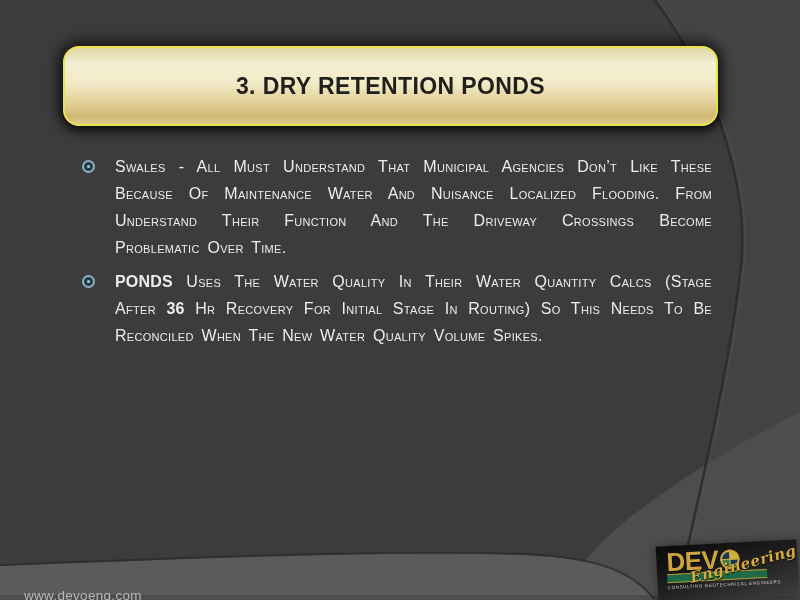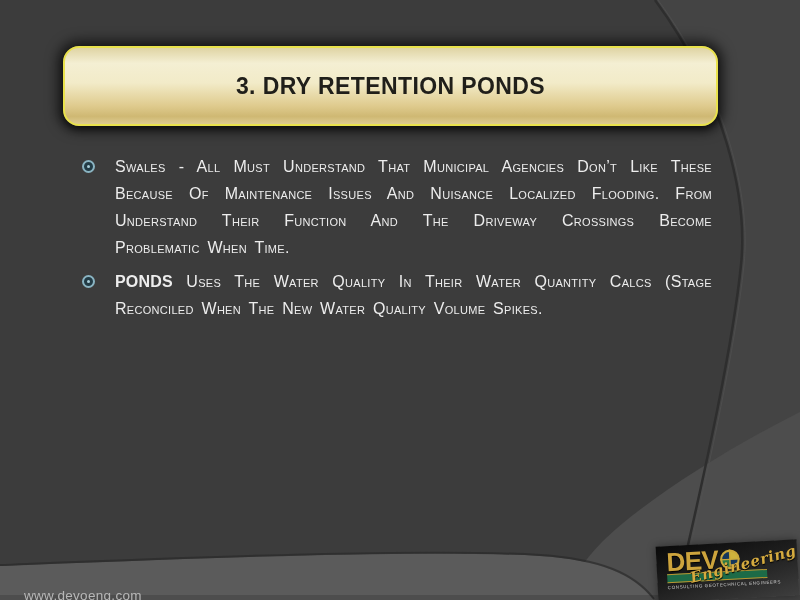--- a/index.html
+++ b/index.html
@@ -106,33 +106,34 @@
 
 <div class="bullets">
   <div class="bullet-row">
     <div class="bullet-icon-col">
       <span class="bullet-icon">
           <i></i>
         </span>
     </div>
     <div class="bullet-lines">
         <div class="line"><span>Swales - All Must Understand That Municipal Agencies Don’t Like These</span></div>
-        <div class="line"><span>Because Of Maintenance Issues And Nuisance Localized Flooding. From</span></div>
+        <div class="line"><span>Because Of Maintenance Water And Nuisance Localized Flooding. From</span></div>
         <div class="line"><span>Understand Their Function And The Driveway Crossings Become</span></div>
-        <div class="line last"><span>Problematic When Time.</span></div>
+        <div class="line last"><span>Problematic Over Time.</span></div>
       </div>
   </div>
   <div class="bullet-row">
     <div class="bullet-icon-col">
       <span class="bullet-icon">
           <i></i>
         </span>
     </div>
     <div class="bullet-lines">
         <div class="line"><span class="b">PONDS</span><span> Uses The Water Quality In Their Water Quantity Calcs (Stage</span></div>
+        <div class="line"><span>After </span><span class="b">36</span><span> Hr Recovery For Initial Stage In Routing) So This Needs To Be</span></div>
         <div class="line last"><span>Reconciled When The New Water Quality Volume Spikes.</span></div>
       </div>
   </div>
 </div>
 
 <div class="footer-url">www.devoeng.com</div>
 
 <div class="logo-plate">
   <div class="logo-row1">
     <span class="logo-wordmark">DEV</span>

